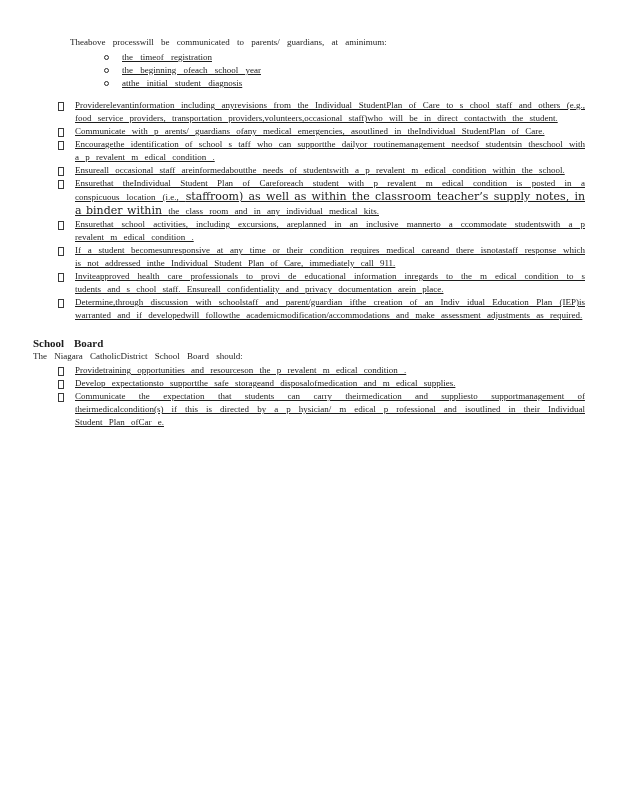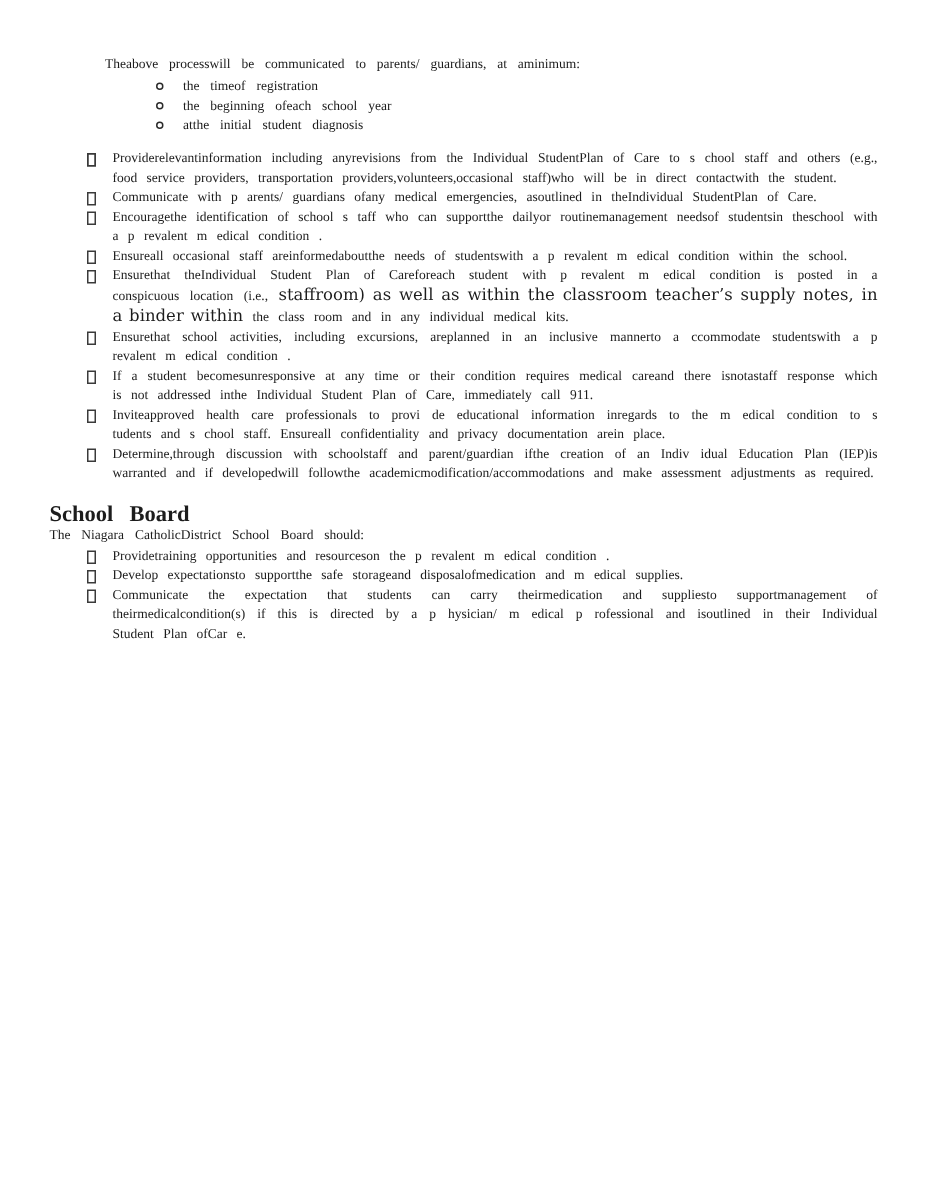--- a/index.html
+++ b/index.html
@@ -8,21 +8,21 @@
     width:618px;height:784px;
     background:#ffffff;
     overflow:hidden;
     font-family:"Liberation Serif","DejaVu Serif",serif;
     font-size:9px;
     line-height:13px;
     color:#1c1c1c;
   }
   .content{padding:36px 33px 0 33px;}
   .intro{margin:0 0 2px 37px;word-spacing:5px;}
-  ul{list-style:none;margin:0;padding:0;}
+  ul{list-style:none;margin:0;padding:0;text-decoration:underline;}
   .circle-list li{
     position:relative;
     padding-left:89px;
     word-spacing:5px;
   }
   .circle-bullet{
     position:absolute;left:71px;top:4px;
     width:5px;height:5px;
     border:1px solid #2a2a2a;
     border-radius:50%;
@@ -40,21 +40,21 @@
     width:4px;height:7px;
     border:1px solid #3a3a3a;
     box-sizing:content-box;
   }
   .highlight{
     font-family:"DejaVu Serif",serif;
     font-size:11px;
     word-spacing:1px;
   }
   .section-heading{
-    font-size:15px;font-weight:bold;
+    font-size:11px;font-weight:bold;
     margin:15px 0 0 0;
     word-spacing:7px;
   }
   .sb-intro{margin:0;word-spacing:5px;}
   .sb-list{margin-top:1px;}
 </style>
 </head>
 <body>
 
 <div class="page">

